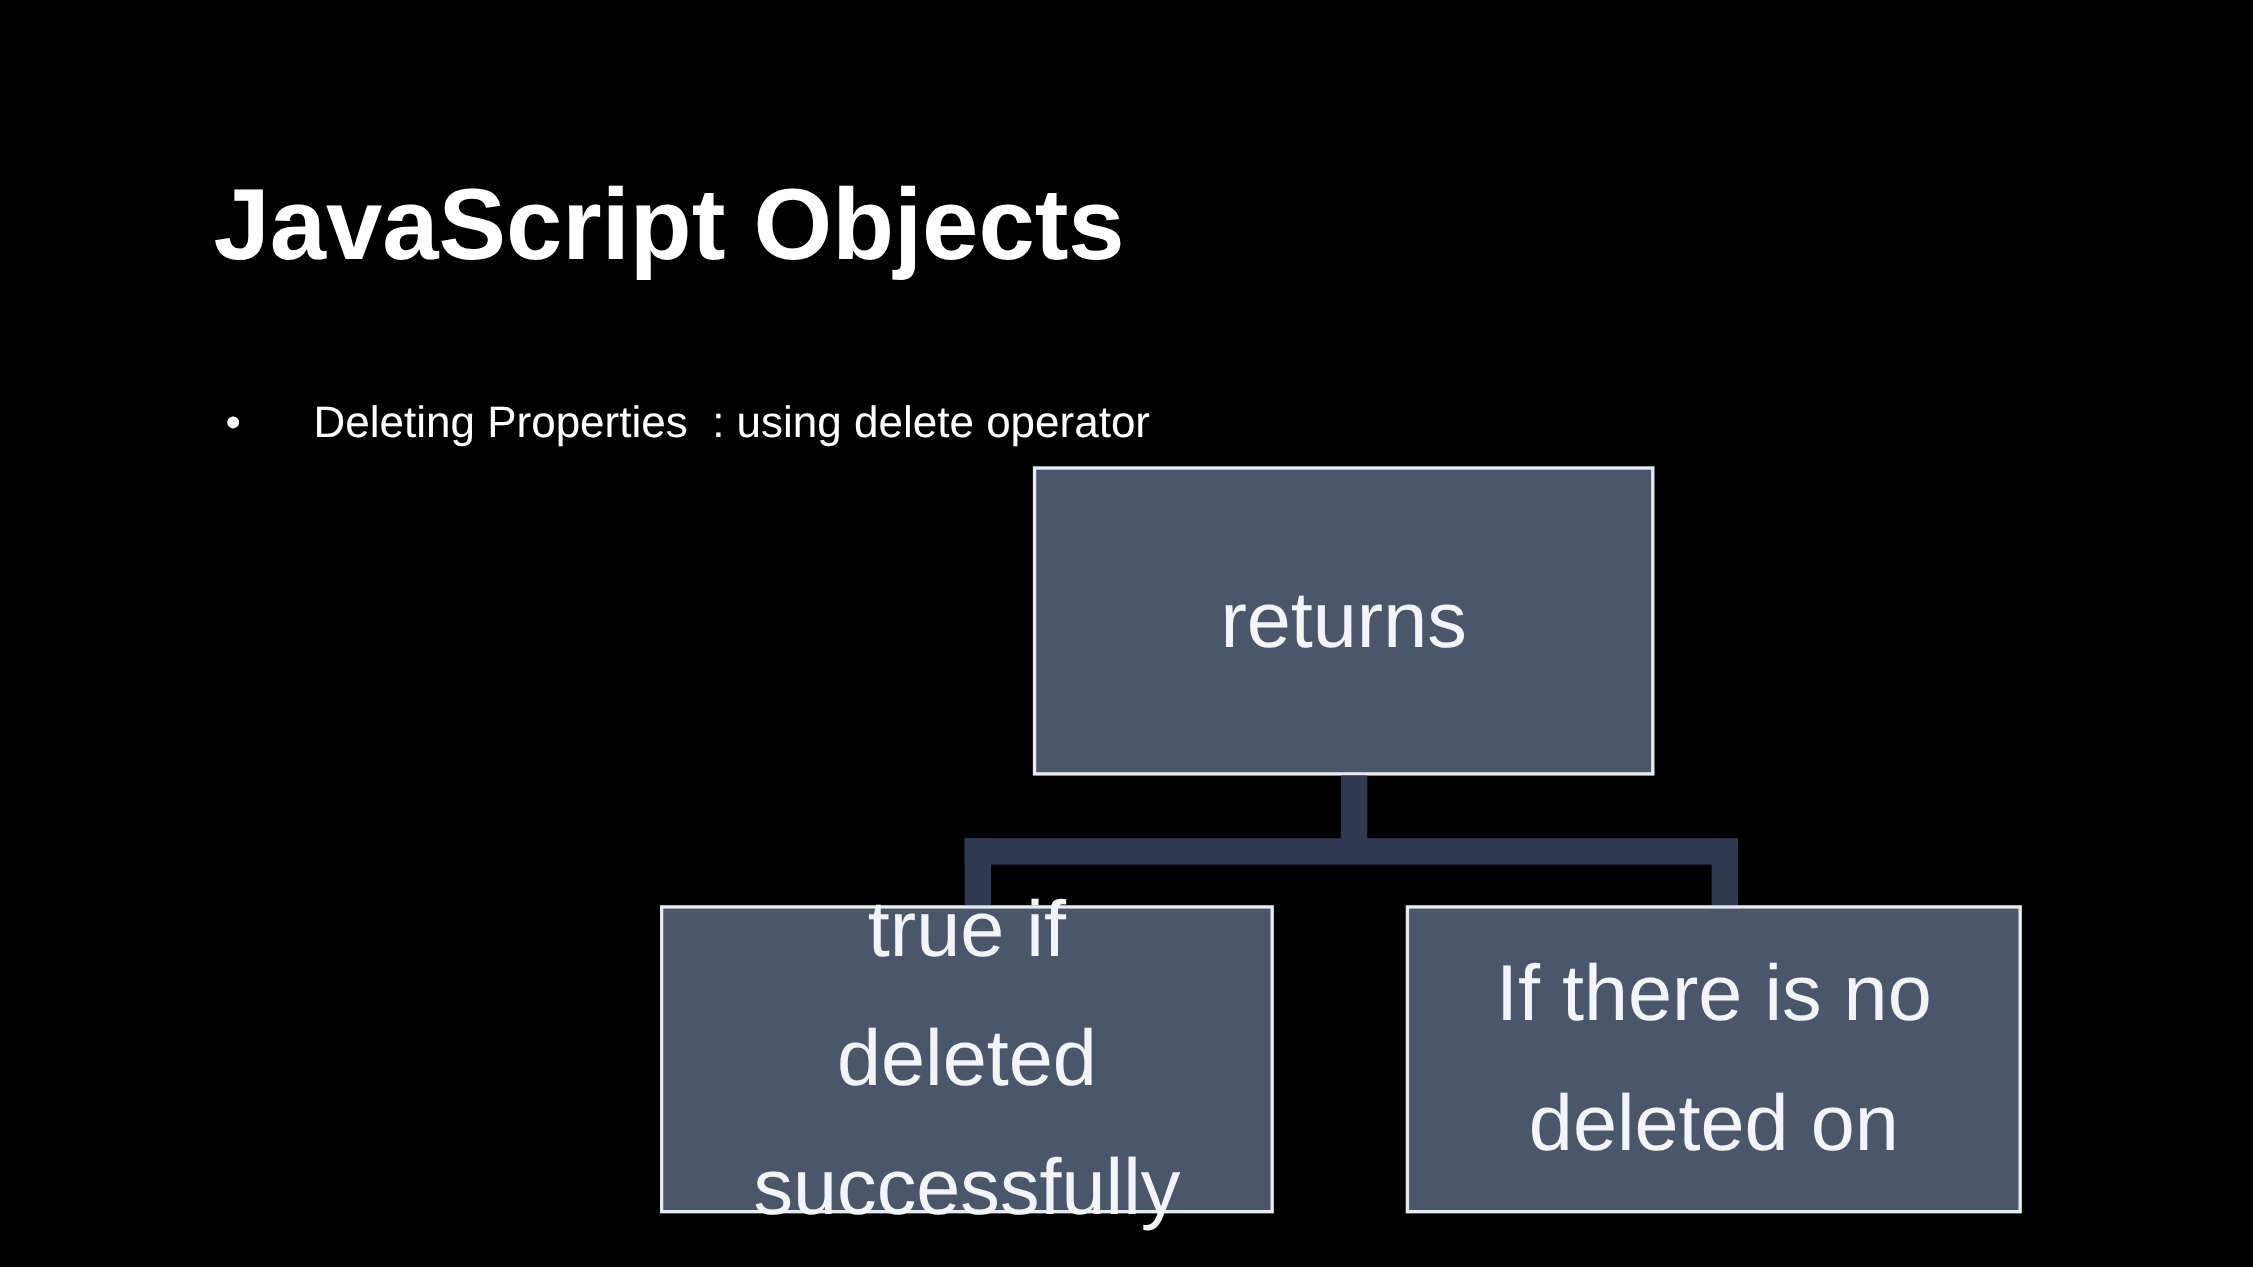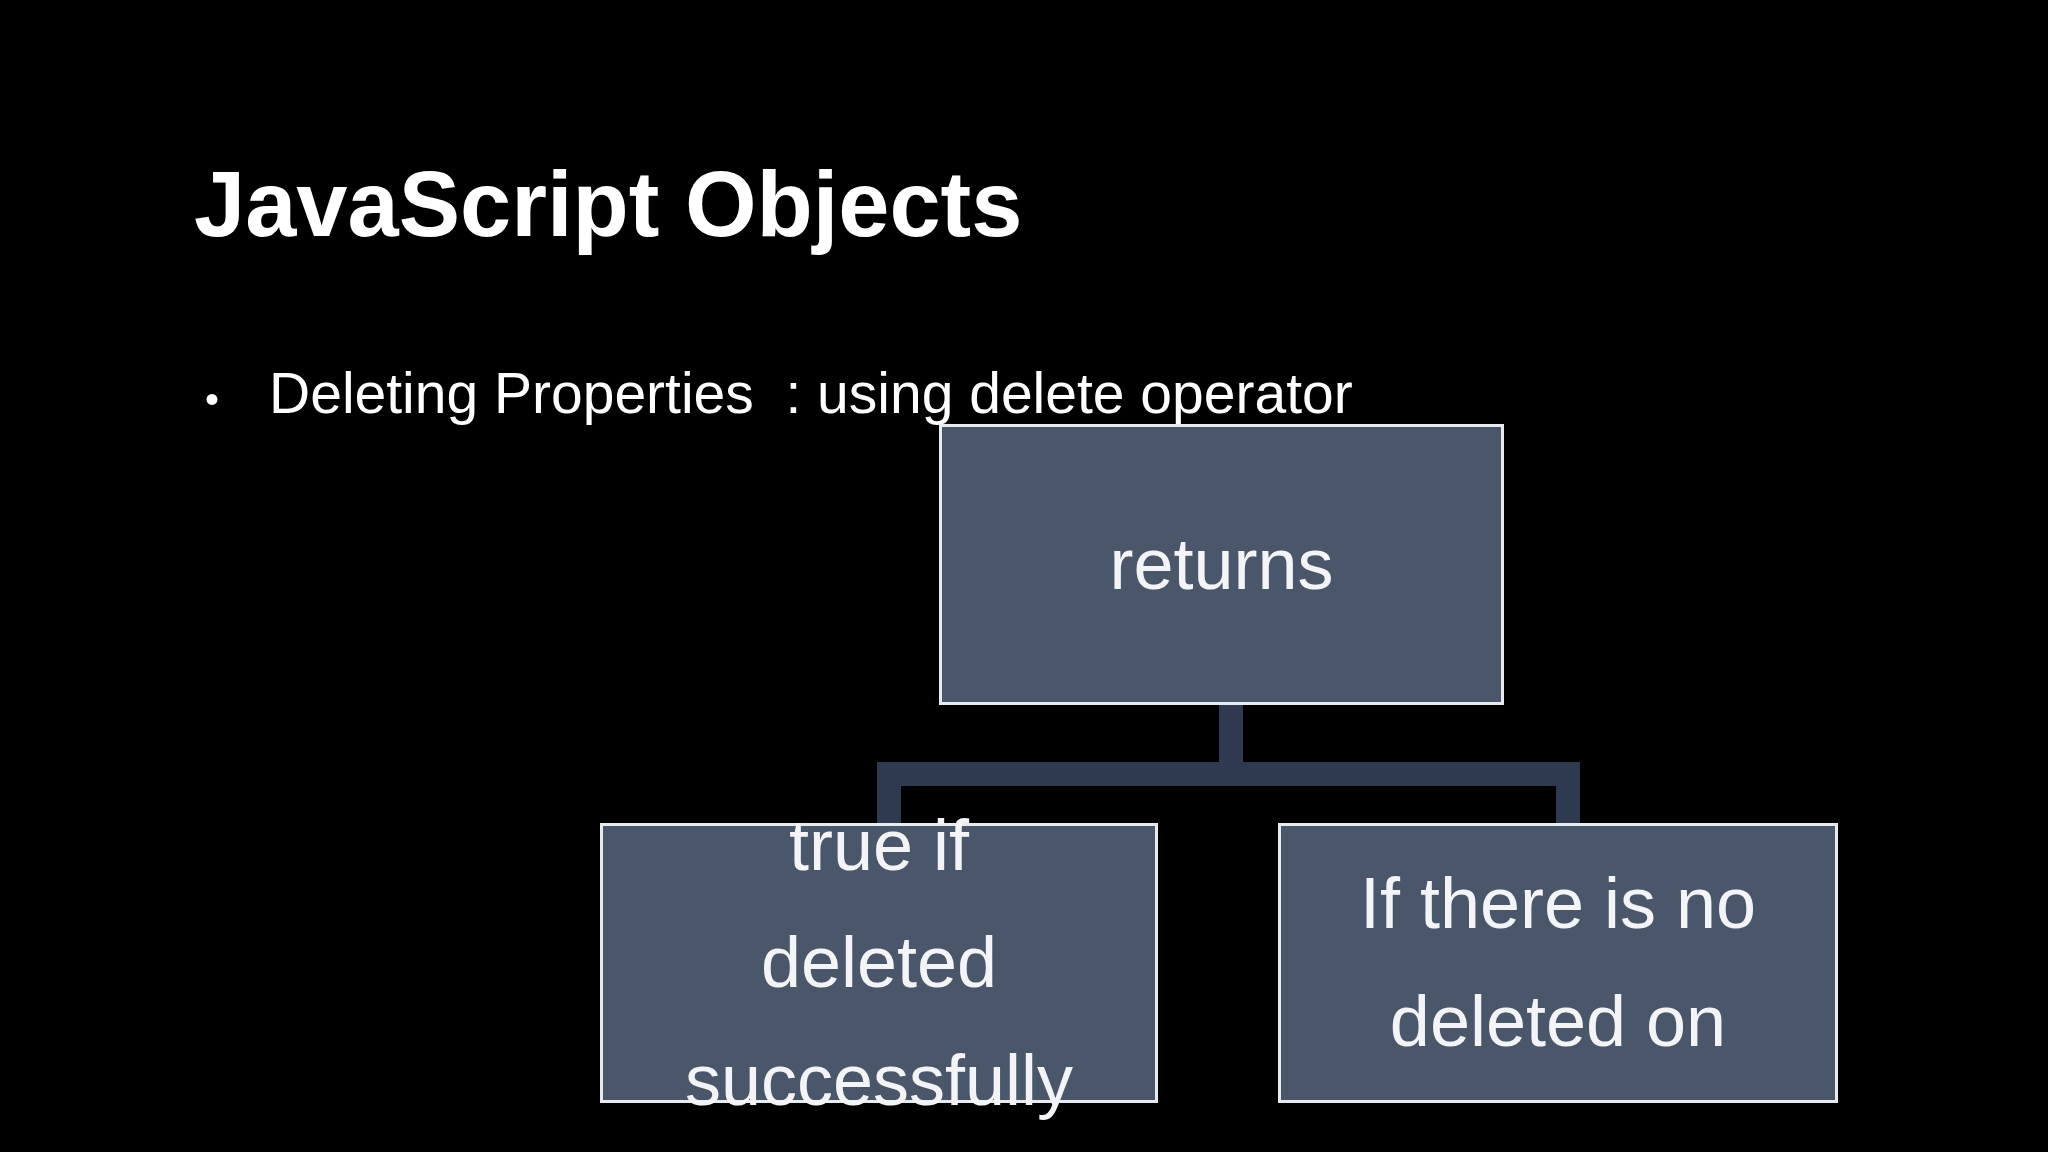--- a/index.html
+++ b/index.html
@@ -36,23 +36,24 @@
     left: 157px; top: 313px;
     display: flex;
     align-items: baseline;
     color: var(--text-color);
   }
   .bullet-marker {
     font-size: 40px;
     margin-right: 26px;
   }
   .bullet-text {
-    font-size: 57px;
+    font-size: 40px;
     line-height: 1.15;
     white-space: pre;
+    margin-left: 16px;
   }
   .node {
     position: absolute;
     background: var(--box-fill);
     border: 3px solid var(--box-border);
     display: flex;
     flex-direction: column;
     justify-content: center;
     align-items: center;
     text-align: center;

